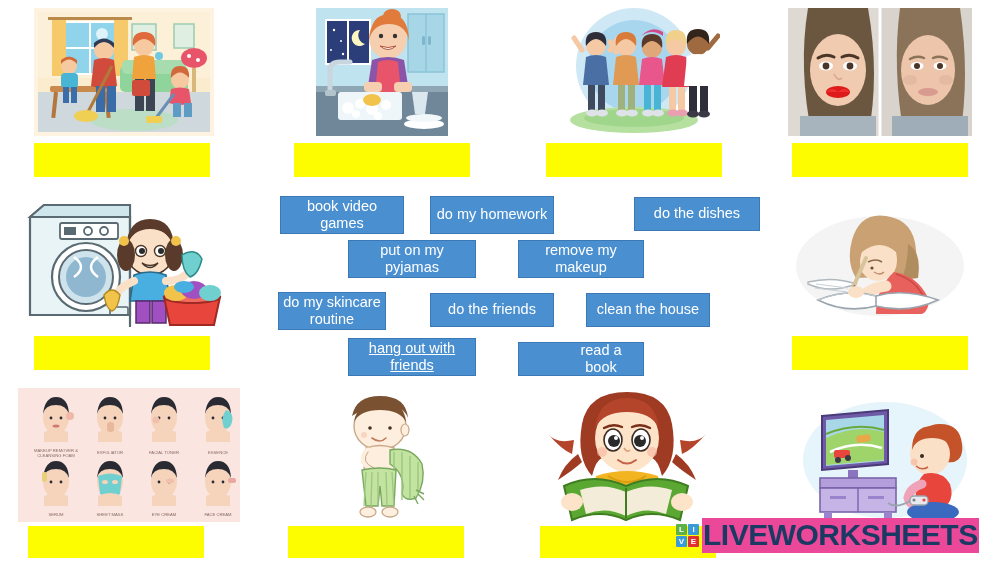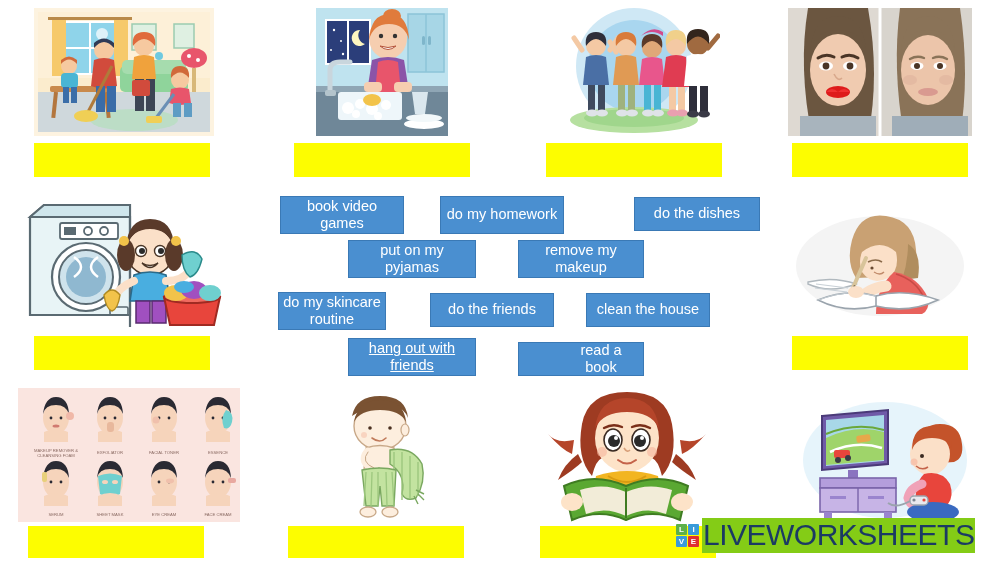--- a/index.html
+++ b/index.html
@@ -59,24 +59,24 @@
     display: flex; align-items: center; justify-content: center;
     font-size: 8px; font-weight: bold; color: #ffffff;
     border-radius: 1px;
   }
   .lc-l { background: #5db04a; }
   .lc-i { background: #3a9bd9; }
   .lc-v { background: #3a9bd9; }
   .lc-e { background: #e03030; }
   .logo-word {
     font-size: 30px;
-    font-weight: normal;
+    font-weight: bold;
     color: #1b3a63;
     letter-spacing: -0.5px;
-    background: #84cc16;
+    background: #ec4899;
     line-height: 1;
     padding: 2px 1px 3px 1px;
   }
 </style>
 </head>
 <body>
 
 <div id="worksheet">
 
   <div class="abs pic" style="left:34px;top:8px;width:180px;height:128px;">
@@ -563,21 +563,21 @@
       <ellipse cx="133" cy="114" rx="26" ry="10" fill="#3a6ac0"></ellipse>
 
       <rect x="110" y="98" width="18" height="9" rx="4" fill="#e8e8ee" stroke="#9aa4ad" stroke-width="1.3"></rect>
       <circle cx="114" cy="102" r="1.6" fill="#7a8490"></circle>
         <circle cx="124" cy="102" r="1.6" fill="#e8453c"></circle>
       <path d="M110 103 q-14 8 -22 2" fill="none" stroke="#9aa4ad" stroke-width="2"></path>
     </svg>
   </div>
 
   <div class="abs tile" style="left:280px;top:196px;width:124px;height:38px;">book video games</div>
-  <div class="abs tile" style="left:440px;top:196px;width:124px;height:38px;">do my homework</div>
+  <div class="abs tile" style="left:430px;top:196px;width:124px;height:38px;">do my homework</div>
   <div class="abs tile" style="left:588px;top:197px;width:126px;height:34px;margin-left:46px;">do the dishes</div>
   <div class="abs tile" style="left:348px;top:240px;width:128px;height:38px;">put on my pyjamas</div>
   <div class="abs tile" style="left:518px;top:240px;width:126px;height:38px;">remove my makeup</div>
   <div class="abs tile" style="left:278px;top:292px;width:108px;height:38px;">do my skincare routine</div>
   <div class="abs tile" style="left:430px;top:293px;width:124px;height:34px;">do the friends</div>
   <div class="abs tile" style="left:586px;top:293px;width:124px;height:34px;">clean the house</div>
   <div class="abs tile" style="left:348px;top:338px;width:128px;height:38px;text-decoration:underline;">hang out with friends</div>
   <div class="abs tile" style="left:518px;top:342px;width:126px;height:34px;padding-left:44px;">read a book</div>
 
   <div class="abs" id="logo" style="left:676px;top:518px;">

